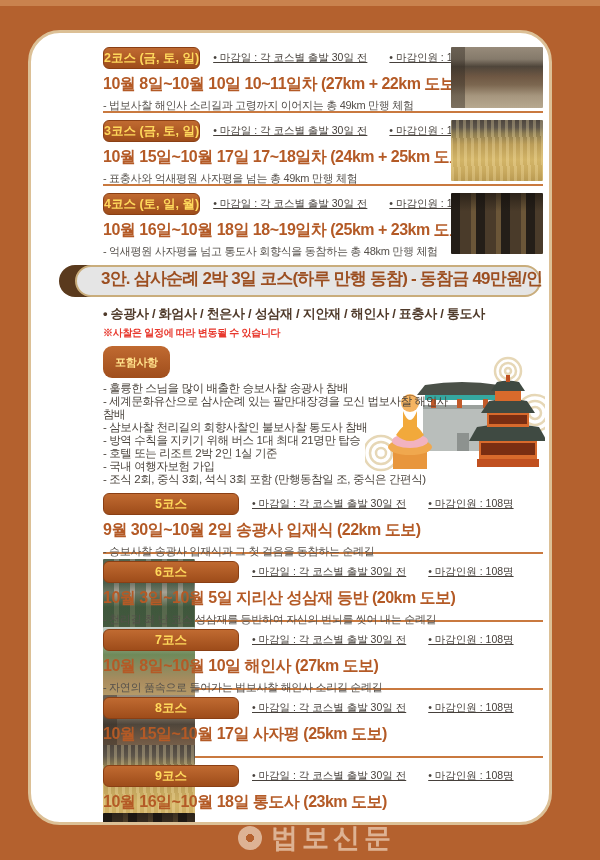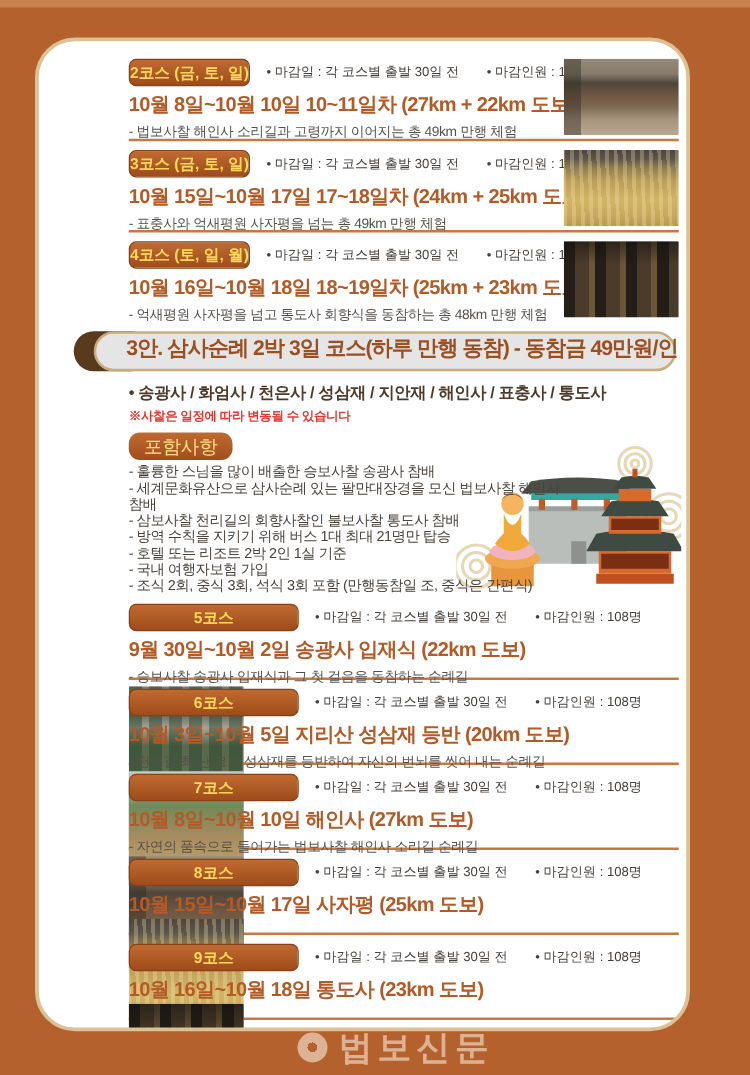--- a/index.html
+++ b/index.html
@@ -14,21 +14,21 @@
   .course{display:flex;align-items:flex-start;box-sizing:border-box;padding-top:7px;
           border-bottom:2px solid #c9793f;}
   .course-top{height:73px;}
   .course-bot{height:68px;flex-direction:column;}
   #top-courses .course:last-child{border-bottom:none;}
   .course-main{flex:1;min-width:0;padding-right:8px;}
   .course-head{display:flex;align-items:center;}
   .badge{display:inline-flex;justify-content:center;align-items:center;width:136px;height:22px;
          background:linear-gradient(180deg,#c06a31,#9e4c1a);border:1px solid #8a3f14;border-radius:6px;
          color:#ffd95c;font-weight:bold;font-size:12.5px;white-space:nowrap;box-sizing:border-box;}
-  .meta{font-size:10.5px;color:#46403b;margin-left:13px;white-space:nowrap;}
+  .meta{font-size:10.5px;color:#46403b;margin-left:13px;white-space:nowrap;text-decoration:underline;}
   .meta + .meta{margin-left:22px;}
   .course-date{margin-top:5px;font-size:16px;font-weight:bold;color:#b45a26;letter-spacing:-0.5px;white-space:nowrap;}
   .course-desc{margin-top:3px;font-size:11px;color:#55504b;letter-spacing:-0.3px;white-space:nowrap;}
   .course-photo{width:92px;height:61px;flex:0 0 92px;border-radius:1px;}
 
   
   .photo-haeinsa-courtyard{background:
      linear-gradient(90deg, rgba(52,44,36,.45) 0 15%, rgba(0,0,0,0) 15%),
      linear-gradient(180deg,#978b7a 0%,#857a6b 20%,#4f463b 32%,#6e5743 48%,#7c6750 62%,#a6967e 80%,#b7a88f 100%);}
   .photo-silvergrass-field{background:
@@ -48,23 +48,23 @@
   .header-cap{position:absolute;left:-44px;top:0;width:62px;height:32px;background:#5a3a1d;border-radius:16px;}
   .header-pill{position:absolute;left:-28px;right:0;top:0;bottom:0;background:#e5e5e5;
                border:2px solid #c9ad7c;border-radius:16px;box-sizing:border-box;
                display:flex;padding-left:24px;}
   .header-title{font-size:17px;font-weight:bold;color:#9c4f21;letter-spacing:-0.8px;white-space:nowrap;}
 
   .temples-line{margin-top:8px;font-size:13px;font-weight:bold;color:#4f3a2a;letter-spacing:-0.3px;}
   .note-red{margin-top:3px;font-size:10px;font-weight:bold;color:#e8392e;letter-spacing:-0.3px;}
   .section-paragraph{margin-top:6px;font-size:11.5px;color:#5a5450;line-height:1.4;letter-spacing:-0.3px;}
 
-  .included-label{display:inline-flex;align-items:center;margin-top:6px;height:22px;padding:0 12px;
+  .included-label{display:inline-flex;align-items:center;margin-top:6px;height:32px;padding:0 12px;
                   background:linear-gradient(180deg,#c06a31,#a04e1c);border-radius:9px;
-                  color:#ffe08a;font-size:15px;font-weight:normal;letter-spacing:-0.3px;}
+                  color:#ffe08a;font-size:11px;font-weight:bold;letter-spacing:-0.3px;}
   .included-list{position:relative;z-index:1;margin-top:4px;width:356px;font-size:11.5px;color:#4a433c;
                  line-height:13px;letter-spacing:-0.4px;}
   .included-list div{margin-bottom:0;}
 
   .illustration{position:absolute;right:4px;top:322px;width:180px;height:122px;z-index:0;}
 
   
   .watermark{position:absolute;left:238px;top:820px;display:flex;align-items:center;
              color:rgba(255,246,232,0.55);font-weight:bold;font-size:27px;letter-spacing:4px;z-index:5;}
   .wm-sun{width:24px;height:24px;border-radius:50%;margin-right:9px;

